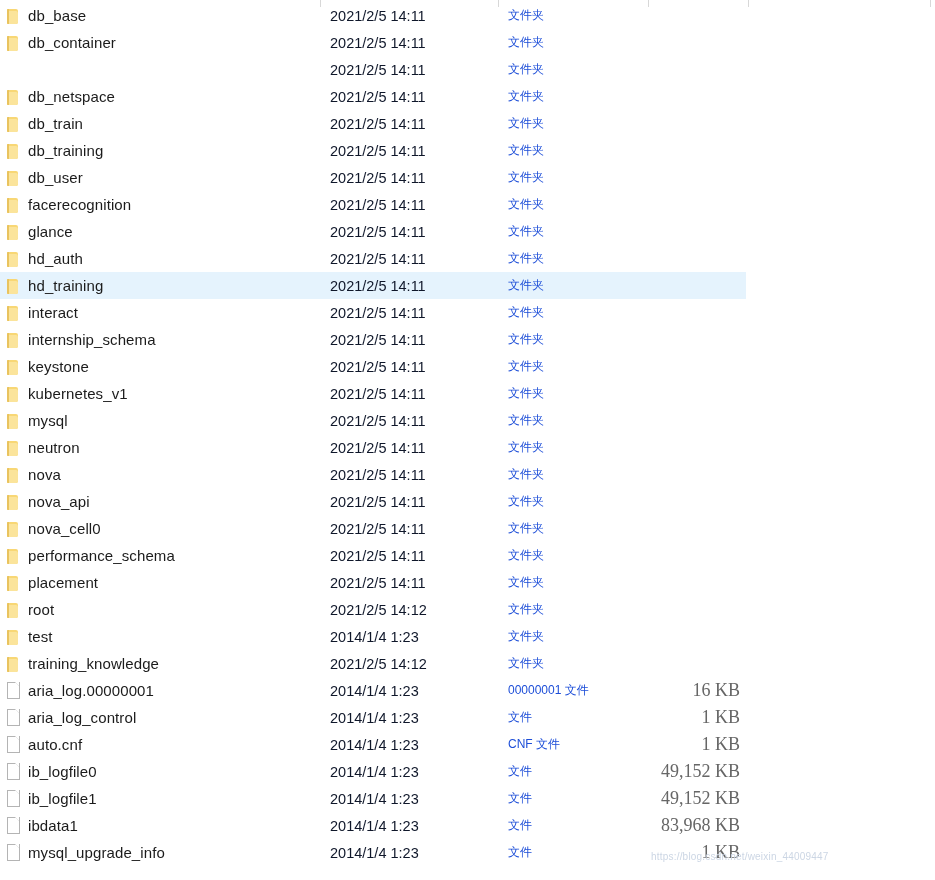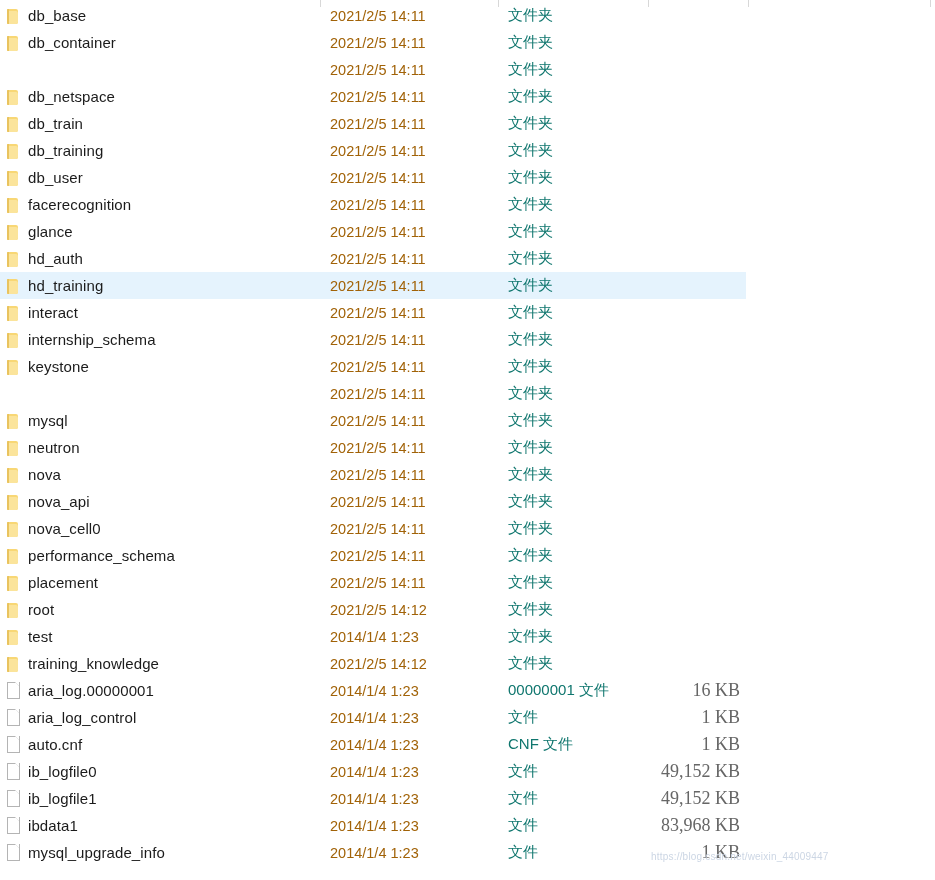--- a/index.html
+++ b/index.html
@@ -158,34 +158,34 @@
 
   .cell-date {
     position: absolute;
     left: 330px;
     top: 0;
     height: 27px;
     width: 160px;
     display: flex;
     align-items: center;
     font-size: 14.5px;
-    color: #a16207;
+    color: #0f172a;
     white-space: nowrap;
   }
 
   .cell-type {
     position: absolute;
     left: 508px;
     top: 0;
     height: 27px;
     width: 135px;
     display: flex;
     align-items: center;
-    font-size: 15px;
-    color: #0f766e;
+    font-size: 12px;
+    color: #1d4ed8;
     white-space: nowrap;
   }
 
   .cell-size {
     position: absolute;
     left: 600px;
     top: 0;
     height: 27px;
     width: 140px;
     display: flex;
@@ -414,20 +414,30 @@
               <span class="edge"></span>
             </span>
           </span>
           <span class="name-text">keystone</span>
         </div>
         <div class="cell-date">2021/2/5 14:11</div>
         <div class="cell-type">文件夹</div>
         <div class="cell-size"></div>
       </div>
       <div class="row">
+        <div class="cell-name">
+          <span class="icon-wrap">
+            <span class="folder-icon">
+              <span class="back"></span>
+              <span class="front"></span>
+              <span class="edge"></span>
+            </span>
+          </span>
+          <span class="name-text">kubernetes_v1</span>
+        </div>
         <div class="cell-date">2021/2/5 14:11</div>
         <div class="cell-type">文件夹</div>
         <div class="cell-size"></div>
       </div>
       <div class="row">
         <div class="cell-name">
           <span class="icon-wrap">
             <span class="folder-icon">
               <span class="back"></span>
               <span class="front"></span>

